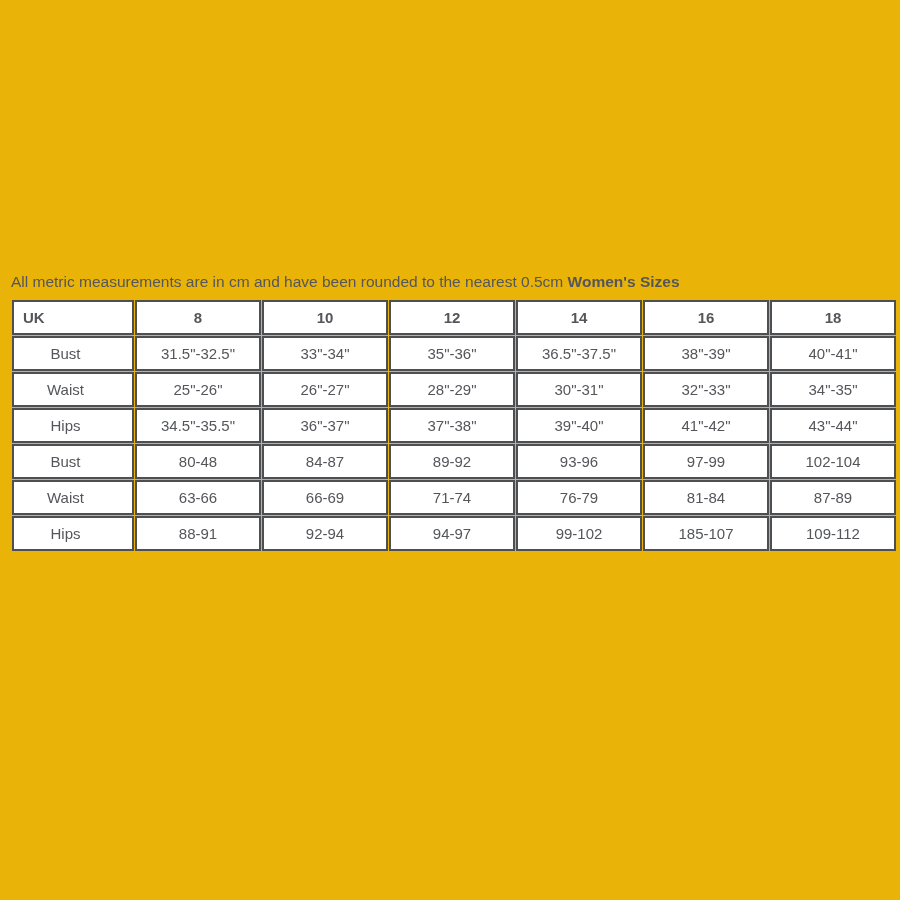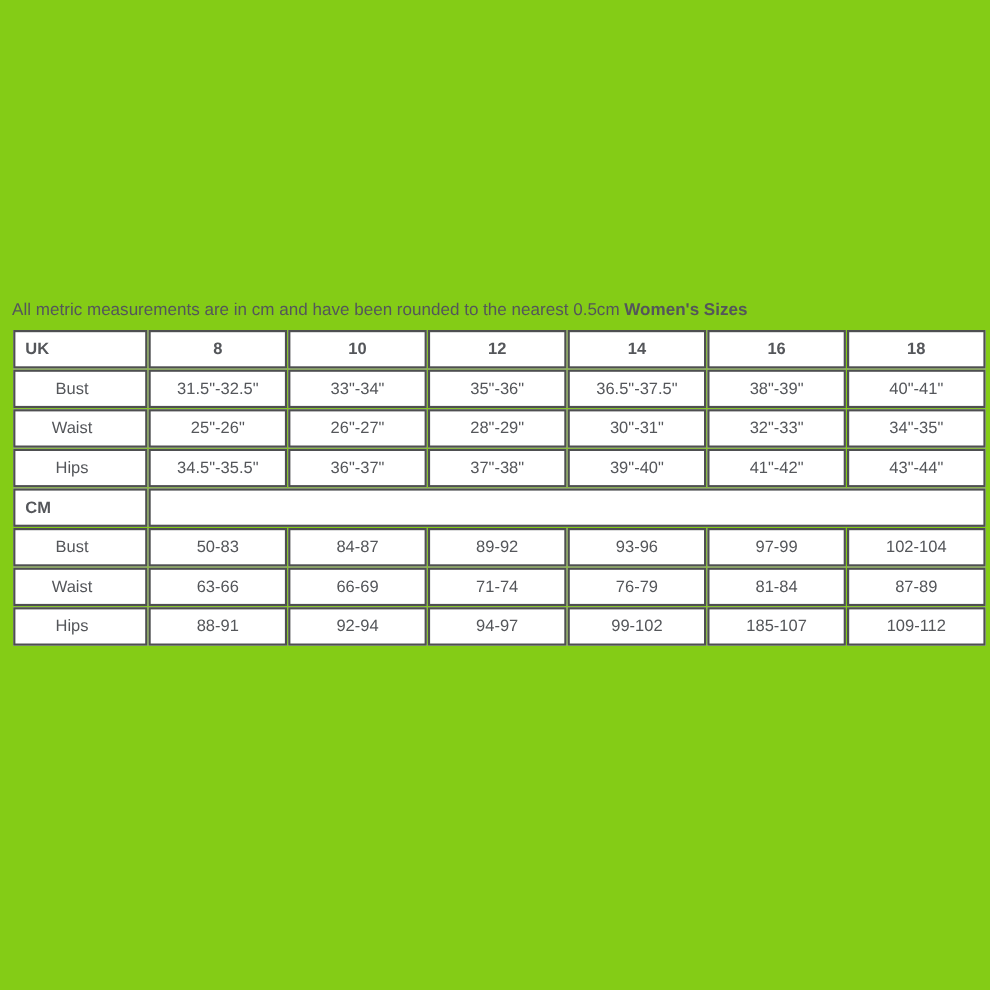--- a/index.html
+++ b/index.html
@@ -4,21 +4,21 @@
 <style>
   html, body {
     margin: 0;
     padding: 0;
     background: #ffffff;
   }
   .canvas {
     position: relative;
     width: 900px;
     height: 900px;
-    background: #84cc16;
+    background: #eab308;
     overflow: hidden;
     font-family: "Liberation Sans", "DejaVu Sans", sans-serif;
     color: #54565a;
   }
   .content {
     position: absolute;
     left: 11px;
     top: 272px;
     width: 880px;
   }
@@ -127,28 +127,24 @@
       <tr>
         <td class="row-label">Hips</td>
         <td class="value">34.5"-35.5"</td>
         <td class="value">36"-37"</td>
         <td class="value">37"-38"</td>
         <td class="value">39"-40"</td>
         <td class="value">41"-42"</td>
         <td class="value">43"-44"</td>
       </tr>
 
-      <tr>
-        <th class="row-label">CM</th>
-        <td class="section-fill" colspan="6"></td>
-      </tr>
 
       <tr>
         <td class="row-label">Bust</td>
-        <td class="value">50-83</td>
+        <td class="value">80-48</td>
         <td class="value">84-87</td>
         <td class="value">89-92</td>
         <td class="value">93-96</td>
         <td class="value">97-99</td>
         <td class="value">102-104</td>
       </tr>
 
       <tr>
         <td class="row-label">Waist</td>
         <td class="value">63-66</td>

